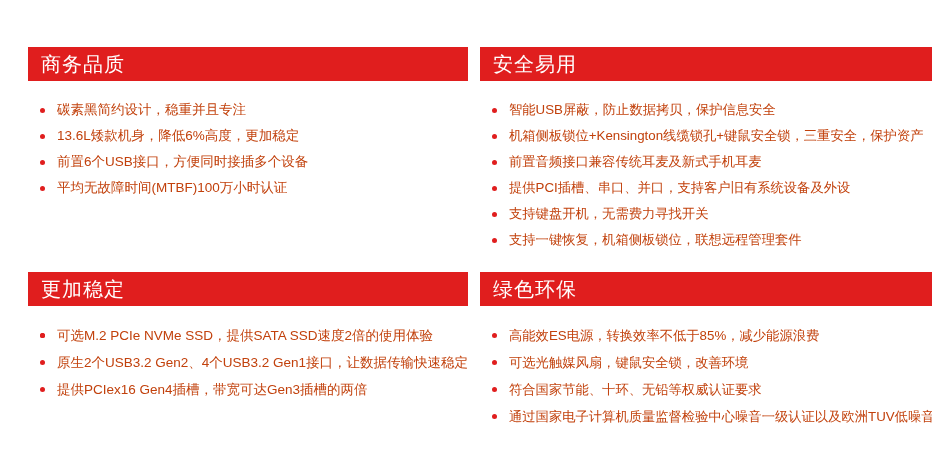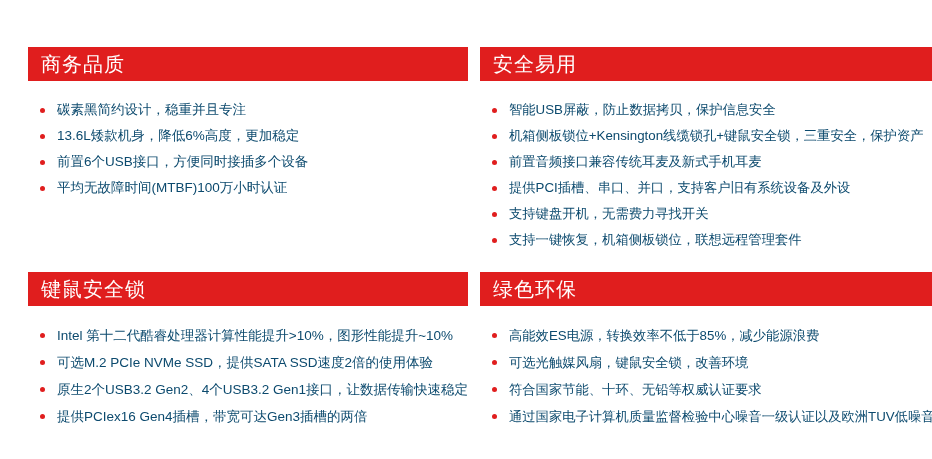--- a/index.html
+++ b/index.html
@@ -46,21 +46,21 @@
   }
   .panel-list {
     list-style: none;
     margin: 0;
     padding: 0 0 0 12px;
   }
   .panel-list li {
     position: relative;
     padding-left: 17px;
     font-size: 13.5px;
-    color: #0c4a6e;
+    color: #c2410c;
     line-height: 27px;
     white-space: nowrap;
   }
   .panel-list li .bullet-dot {
     position: absolute;
     left: 0;
     top: 11px;
     width: 5px;
     height: 5px;
     border-radius: 50%;
@@ -99,24 +99,24 @@
       <li><span class="bullet-dot"></span><span>机箱侧板锁位+Kensington线缆锁孔+键鼠安全锁，三重安全，保护资产</span></li>
       <li><span class="bullet-dot"></span><span>前置音频接口兼容传统耳麦及新式手机耳麦</span></li>
       <li><span class="bullet-dot"></span><span>提供PCI插槽、串口、并口，支持客户旧有系统设备及外设</span></li>
       <li><span class="bullet-dot"></span><span>支持键盘开机，无需费力寻找开关</span></li>
       <li><span class="bullet-dot"></span><span>支持一键恢复，机箱侧板锁位，联想远程管理套件</span></li>
     </ul>
   </div>
 
   <div class="panel panel-left row-bottom">
     <div class="panel-header">
-      <span class="panel-header-title">键鼠安全锁</span>
+      <span class="panel-header-title">更加稳定</span>
     </div>
     <ul class="panel-list">
-      <li><span class="bullet-dot"></span><span>Intel 第十二代酷睿处理器计算性能提升&gt;10%，图形性能提升~10%</span></li>
+      <li><span class="bullet-dot"></span></li>
       <li><span class="bullet-dot"></span><span>可选M.2 PCIe NVMe SSD，提供SATA SSD速度2倍的使用体验</span></li>
       <li><span class="bullet-dot"></span><span>原生2个USB3.2 Gen2、4个USB3.2 Gen1接口，让数据传输快速稳定</span></li>
       <li><span class="bullet-dot"></span><span>提供PCIex16 Gen4插槽，带宽可达Gen3插槽的两倍</span></li>
     </ul>
   </div>
 
   <div class="panel panel-right row-bottom">
     <div class="panel-header">
       <span class="panel-header-title">绿色环保</span>
     </div>

